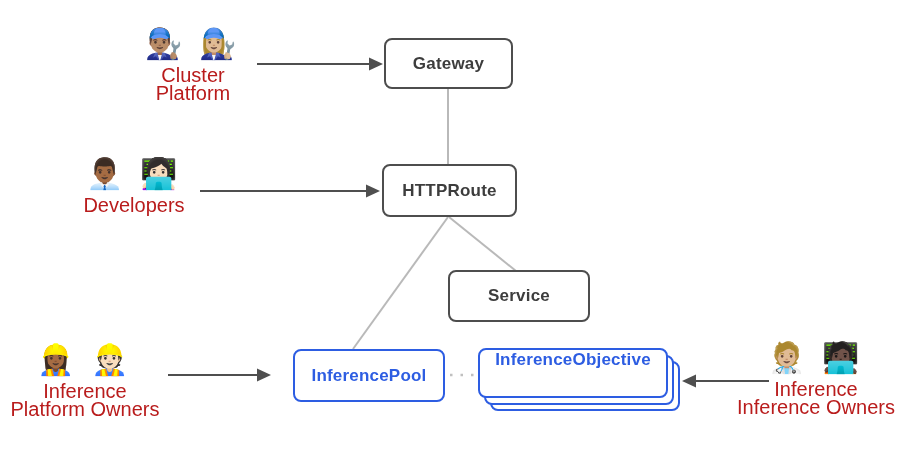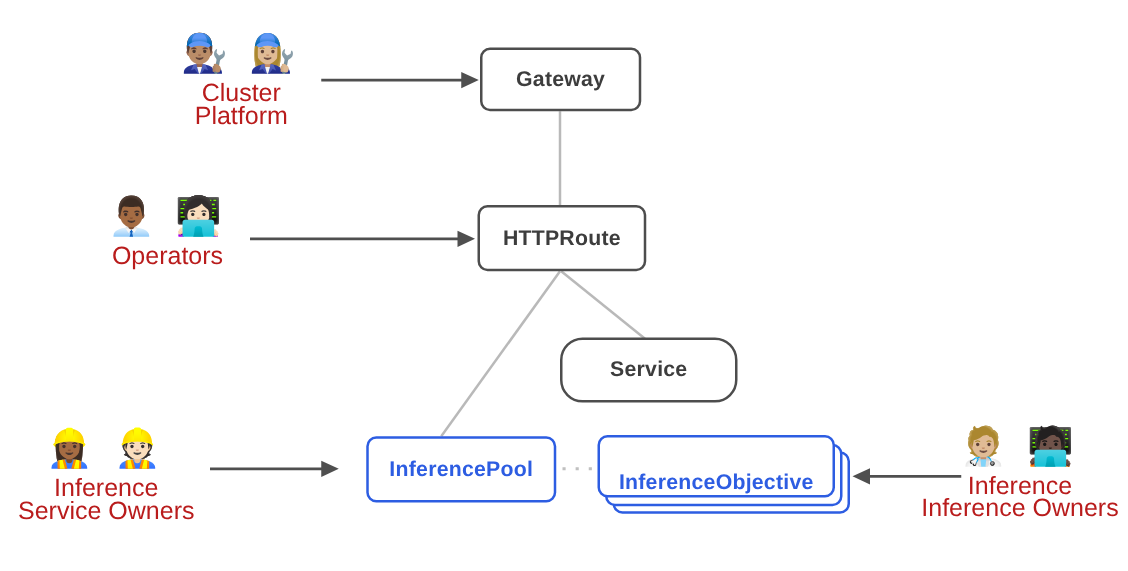--- a/index.html
+++ b/index.html
@@ -37,21 +37,21 @@
     color: #3d3d3d;
     letter-spacing: 0.2px;
     z-index: 3;
   }
   .node.blue {
     border: 2.5px solid #2d5de2;
     color: #2d5de2;
   }
   #node-gateway        { left: 384px; top: 38px;  width: 129px; height: 51px; }
   #node-httproute      { left: 382px; top: 164px; width: 135px; height: 53px; }
-  #node-service        { left: 448px; top: 270px; width: 142px; height: 52px; border-radius: 18px; }
+  #node-service        { left: 448px; top: 270px; width: 142px; height: 52px; }
   #node-inference-pool { left: 273px; top: 349px; width: 152px; height: 53px; margin-left: 20px; }
 
   
   .stack {
     position: absolute;
     left: 478px; top: 348px;
     width: 190px; height: 50px;
     z-index: 3;
   }
   .stack .layer {
@@ -60,21 +60,21 @@
     width: 190px; height: 50px;
     background: #ffffff;
     border: 2.5px solid #2d5de2;
     border-radius: 8px;
   }
   .stack .layer.l3 { left: 12px; top: 13px; }
   .stack .layer.l2 { left: 6px;  top: 7px;  }
   .stack .layer.l1 {
     left: 0; top: 0;
     display: flex;
-    align-items: flex-end;
+    align-items: flex-start;
     justify-content: center;
     font-size: 17px;
     font-weight: 700;
     color: #2d5de2;
     letter-spacing: 0.2px;
   }
 
   
   .persona {
     position: absolute;
@@ -165,32 +165,32 @@
       <div>Platform</div>
     </div>
   </div>
 
   <div class="persona" id="persona-application-developers">
     <div class="icons">
       <span>👨🏾‍💼</span>
       <span>👩🏻‍💻</span>
     </div>
     <div class="label">
-      <div>Operators</div>
+      <div>Developers</div>
     </div>
   </div>
 
   <div class="persona" id="persona-inference-platform-owners">
     <div class="icons">
       <span>👷🏾‍♀️</span>
       <span>👷🏻</span>
     </div>
     <div class="label">
       <div>Inference</div>
-      <div>Service Owners</div>
+      <div>Platform Owners</div>
     </div>
   </div>
 
   <div class="persona" id="persona-inference-workload-owners">
     <div class="icons">
       <span>🧑🏼‍⚕️</span>
       <span>🧑🏿‍💻</span>
     </div>
     <div class="label">
       <div>Inference</div>

